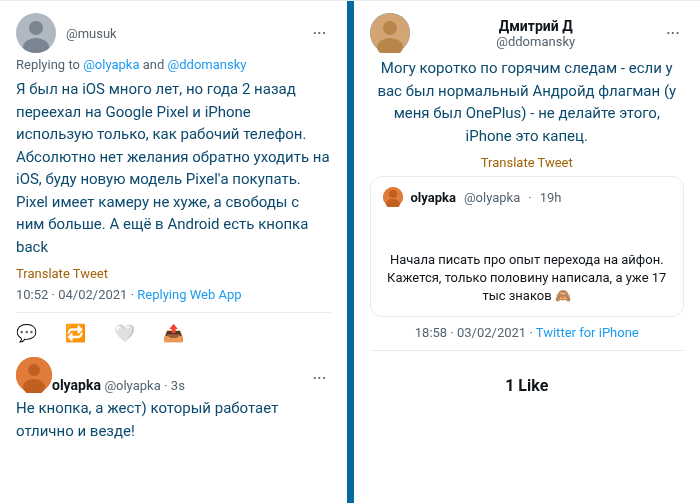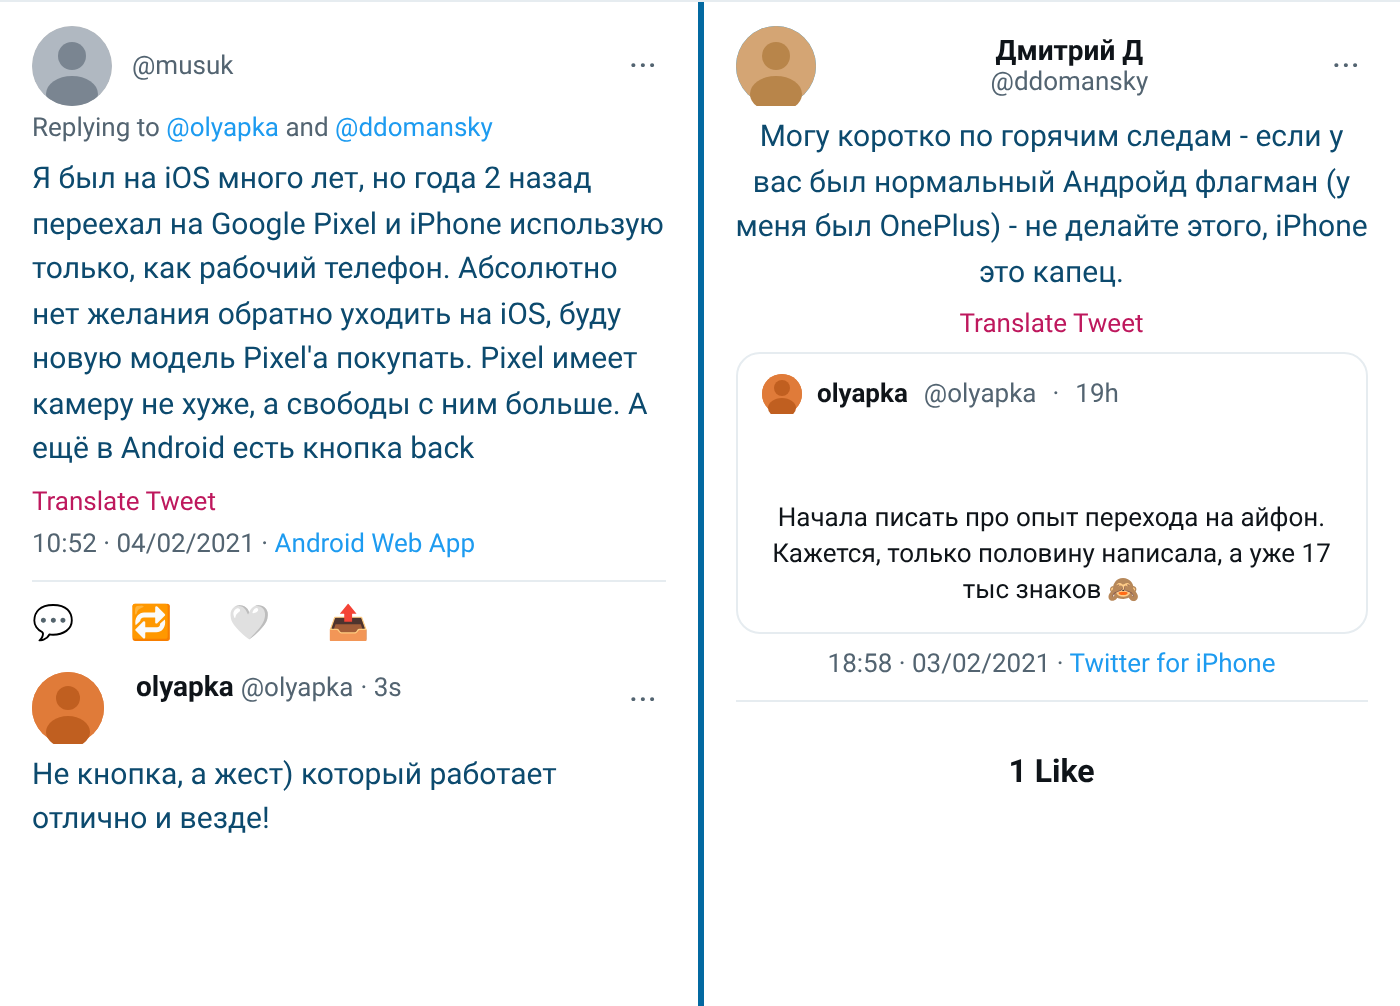--- a/index.html
+++ b/index.html
@@ -13,21 +13,21 @@
       overflow: hidden;
     }
     .layout {
       display: flex;
       width: 700px;
       height: 503px;
       border-top: 1px solid #e6ecf0;
     }
     .col {
       flex: 1;
-      border-right: 3px solid #0369a1;
+      border-right: 7px solid #0369a1;
       overflow-y: auto;
       padding: 12px 16px;
     }
     .col:last-child { border-right: none; text-align: center; }
 
     .tweet-header {
       display: flex;
       align-items: center;
       margin-bottom: 4px;
     }
@@ -66,21 +66,21 @@
       margin-bottom: 6px;
     }
     .reply-to a { color: #1d9bf0; text-decoration: none; }
     .tweet-body {
       font-size: 15px;
       line-height: 1.5;
       color: #0c4a6e;
       margin-bottom: 8px;
     }
     .translate-link {
-      color: #be185d;
+      color: #a16207;
       font-size: 13px;
       cursor: pointer;
       margin-bottom: 6px;
     }
     .tweet-meta {
       color: #536471;
       font-size: 13px;
       margin-bottom: 10px;
     }
     .tweet-meta a { color: #1d9bf0; text-decoration: none; }
@@ -99,23 +99,23 @@
       gap: 5px;
       cursor: pointer;
     }
     .action-icon { font-size: 17px; }
 
     .divider { border-top: 1px solid #e6ecf0; margin: 10px 0; }
 
     
     .tweet-small-header {
       display: flex;
-      align-items: flex-start;
+      align-items: flex-end;
       margin-bottom: 4px;
-      gap: 16px;
+      gap: 0;
     }
     .avatar-sm {
       width: 36px;
       height: 36px;
       border-radius: 50%;
       background: #e07b39;
       flex-shrink: 0;
       display: flex;
       align-items: center;
       justify-content: center;
@@ -224,21 +224,21 @@
 
       <div class="tweet-body">Я был на iOS много лет, но года 2 назад переехал на Google Pixel и iPhone использую только, как рабочий телефон. Абсолютно нет желания обратно уходить на iOS, буду новую модель Pixel'а покупать. Pixel имеет камеру не хуже, а свободы с ним больше. А ещё в Android есть кнопка back</div>
 
       <div class="translate-link">Translate Tweet</div>
 
       <div class="tweet-meta">
         <span>10:52</span>
         <span> · </span>
         <span>04/02/2021</span>
         <span> · </span>
-        <a>Android Web App</a>
+        <a>Replying Web App</a>
       </div>
 
       <div class="tweet-actions">
         <div class="action-btn">
           <span class="action-icon">💬</span>
         </div>
         <div class="action-btn">
           <span class="action-icon">🔁</span>
         </div>
         <div class="action-btn">

